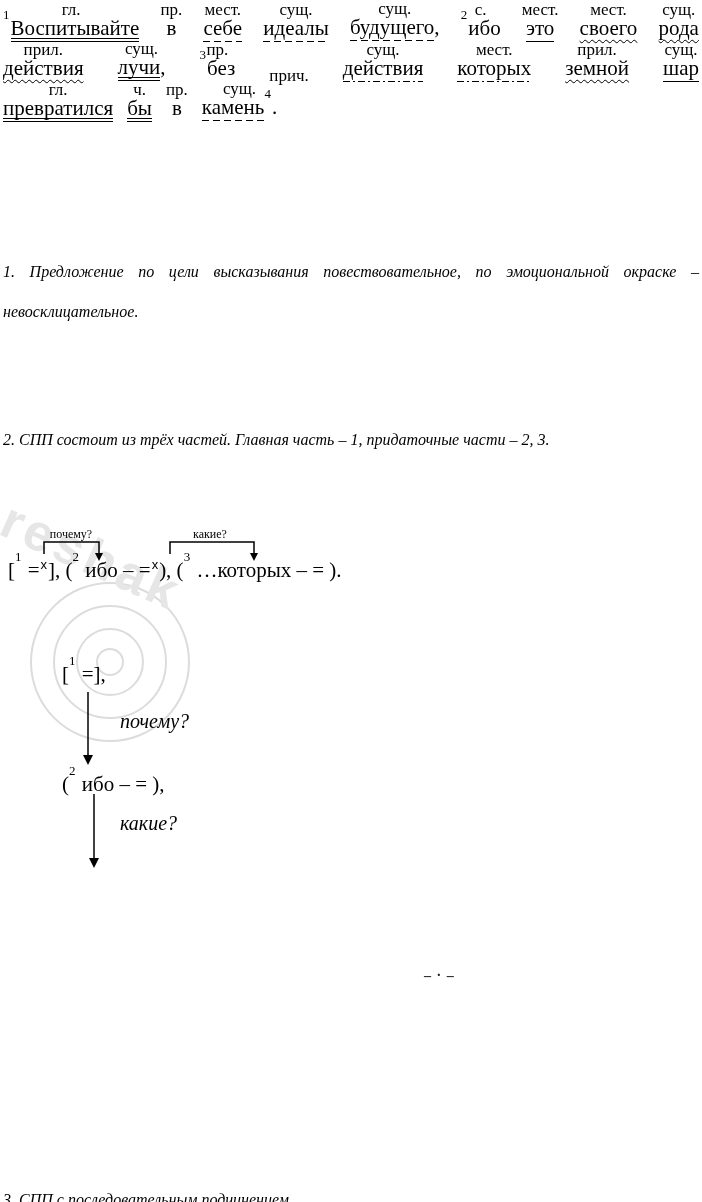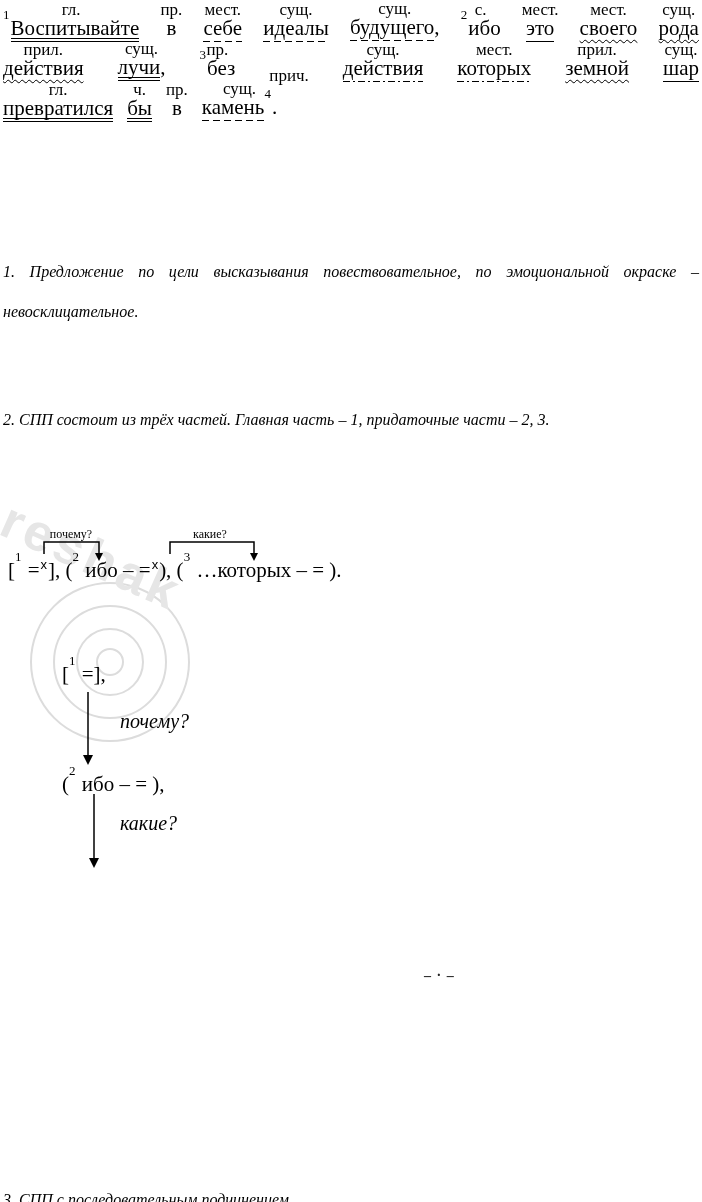--- a/index.html
+++ b/index.html
@@ -140,21 +140,21 @@
           <span class="wline"><span class="w u-none">в</span></span>
         </span>
         <span class="tok">
           <span class="pos">сущ.</span>
           <span class="wline"><span class="w u-dashed">камень</span><sup class="sp">4</sup><span class="tail">.</span></span>
         </span>
       </div>
     </div>
 
   <div class="pt abs layer" style="left:3px;top:132px;">1. Предложение по цели высказывания повествовательное, по эмоциональной окраске – невосклицательное.</div>
-  <div class="pt abs layer" style="left:3px;top:200px;">2. СПП состоит из трёх частей. Главная часть – 1, придаточные части – 2, 3.</div>
+  <div class="pt abs layer" style="left:3px;top:220px;">2. СПП состоит из трёх частей. Главная часть – 1, придаточные части – 2, 3.</div>
 
   <div class="abs layer" style="left:4px;top:288px;width:430px;height:64px;">
     <svg width="430" height="34" style="position:absolute;left:0;top:0;">
       <text x="67" y="10" text-anchor="middle" font-size="12" font-family="Liberation Serif, serif">почему?</text>
       <path d="M40,26 L40,14 L95,14 L95,25" fill="none" stroke="#000" stroke-width="1.5"></path>
       <polygon points="91,25 99,25 95,33" fill="#000"></polygon>
       <text x="206" y="10" text-anchor="middle" font-size="12" font-family="Liberation Serif, serif">какие?</text>
       <path d="M166,26 L166,14 L250,14 L250,25" fill="none" stroke="#000" stroke-width="1.5"></path>
       <polygon points="246,25 254,25 250,33" fill="#000"></polygon>
     </svg>

